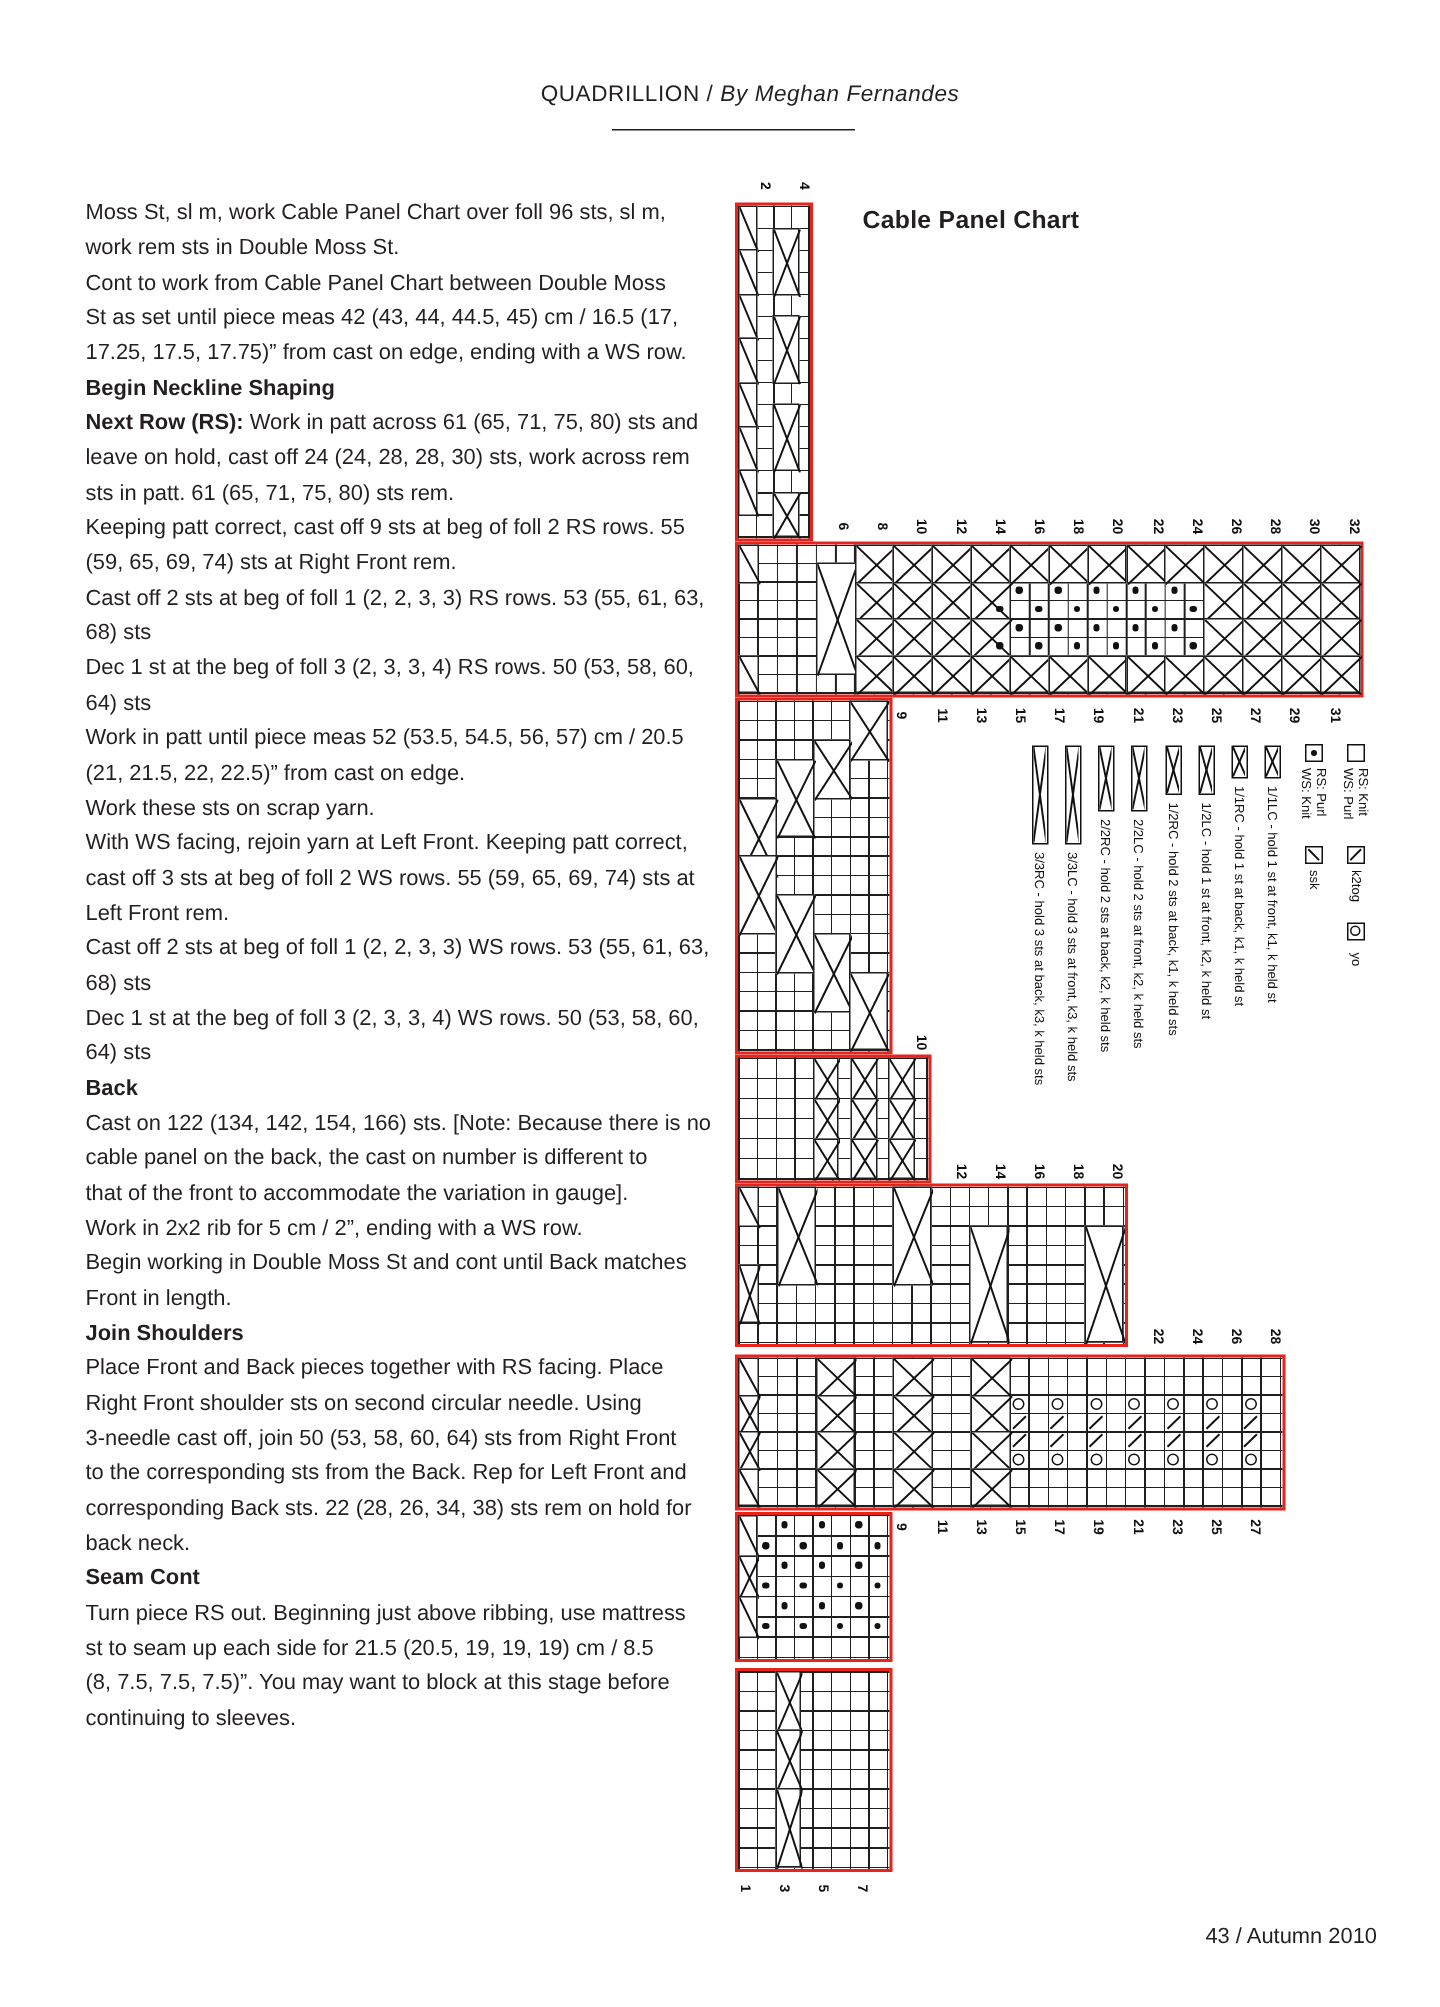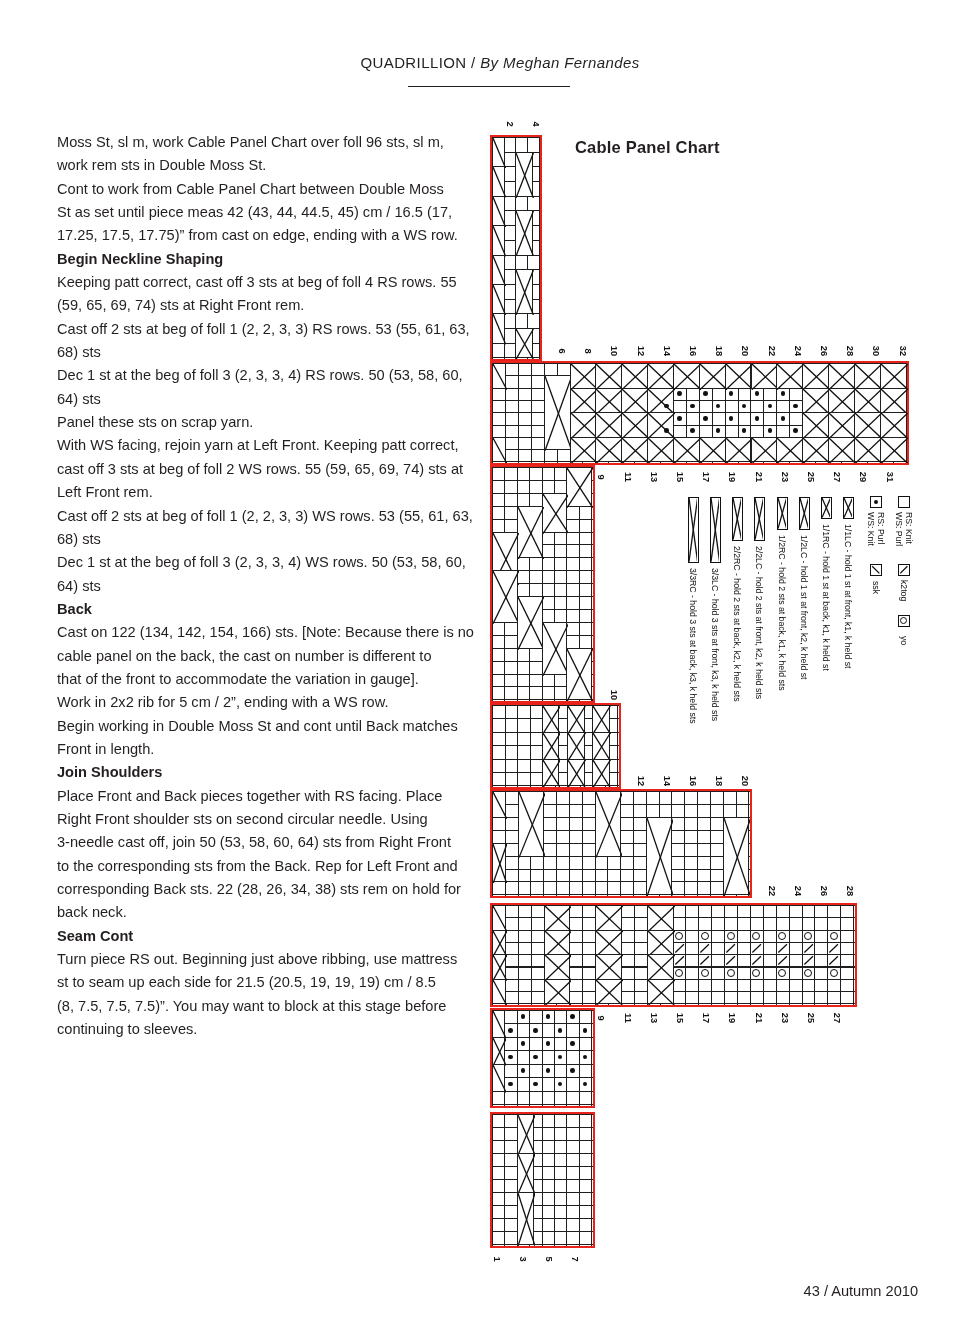--- a/index.html
+++ b/index.html
@@ -34,27 +34,32 @@
   <header><span>QUADRILLION</span><span> / </span><span class="byline">By Meghan Fernandes</span></header>
   <div class="hrule"></div>
 
   <div id="instructions">
       <div class="p"><span>Moss St, sl m, work Cable Panel Chart over foll 96 sts, sl m,
 work rem sts in Double Moss St.</span></div>
       <div class="p"><span>Cont to work from Cable Panel Chart between Double Moss
 St as set until piece meas 42 (43, 44, 44.5, 45) cm / 16.5 (17,
 17.25, 17.5, 17.75)” from cast on edge, ending with a WS row.</span></div>
       <div class="h">Begin Neckline Shaping</div>
-      <div class="p"><span>Keeping patt correct, cast off 3 sts at beg of foll 4 RS rows. 55
+      <div class="p"><span class="lead">Next Row (RS):</span><span> Work in patt across 61 (65, 71, 75, 80) sts and
+leave on hold, cast off 24 (24, 28, 28, 30) sts, work across rem
+sts in patt. 61 (65, 71, 75, 80) sts rem.</span></div>
+      <div class="p"><span>Keeping patt correct, cast off 9 sts at beg of foll 2 RS rows. 55
 (59, 65, 69, 74) sts at Right Front rem.</span></div>
       <div class="p"><span>Cast off 2 sts at beg of foll 1 (2, 2, 3, 3) RS rows. 53 (55, 61, 63,
 68) sts</span></div>
       <div class="p"><span>Dec 1 st at the beg of foll 3 (2, 3, 3, 4) RS rows. 50 (53, 58, 60,
 64) sts</span></div>
-      <div class="p"><span>Panel these sts on scrap yarn.</span></div>
+      <div class="p"><span>Work in patt until piece meas 52 (53.5, 54.5, 56, 57) cm / 20.5
+(21, 21.5, 22, 22.5)” from cast on edge.</span></div>
+      <div class="p"><span>Work these sts on scrap yarn.</span></div>
       <div class="p"><span>With WS facing, rejoin yarn at Left Front. Keeping patt correct,
 cast off 3 sts at beg of foll 2 WS rows. 55 (59, 65, 69, 74) sts at
 Left Front rem.</span></div>
       <div class="p"><span>Cast off 2 sts at beg of foll 1 (2, 2, 3, 3) WS rows. 53 (55, 61, 63,
 68) sts</span></div>
       <div class="p"><span>Dec 1 st at the beg of foll 3 (2, 3, 3, 4) WS rows. 50 (53, 58, 60,
 64) sts</span></div>
       <div class="h">Back</div>
       <div class="p"><span>Cast on 122 (134, 142, 154, 166) sts. [Note: Because there is no
 cable panel on the back, the cast on number is different to

